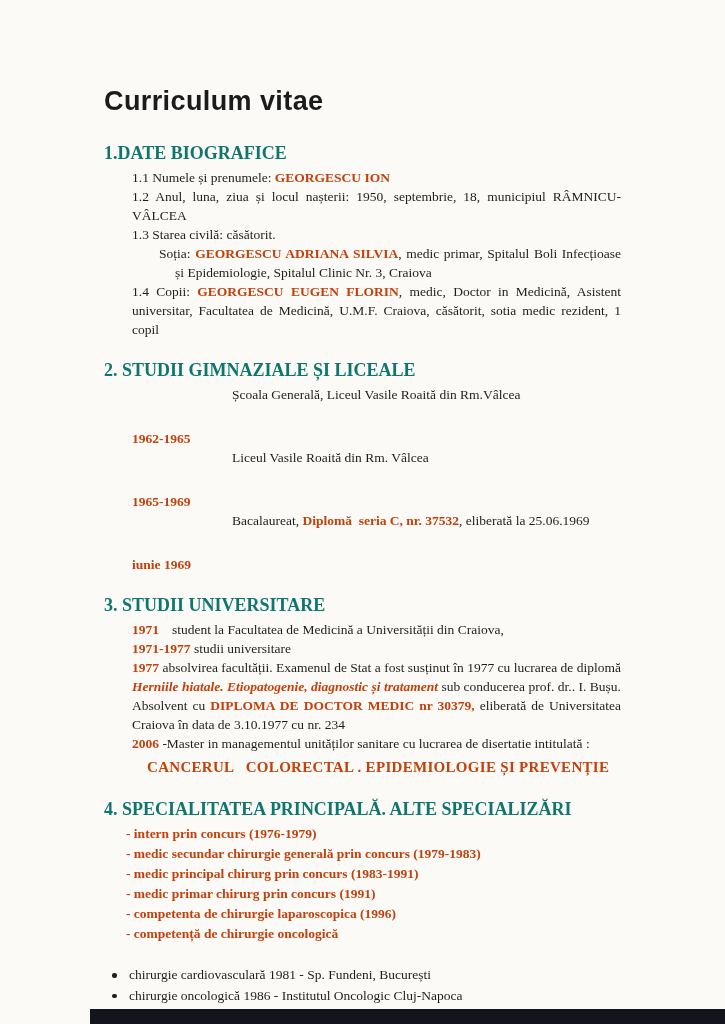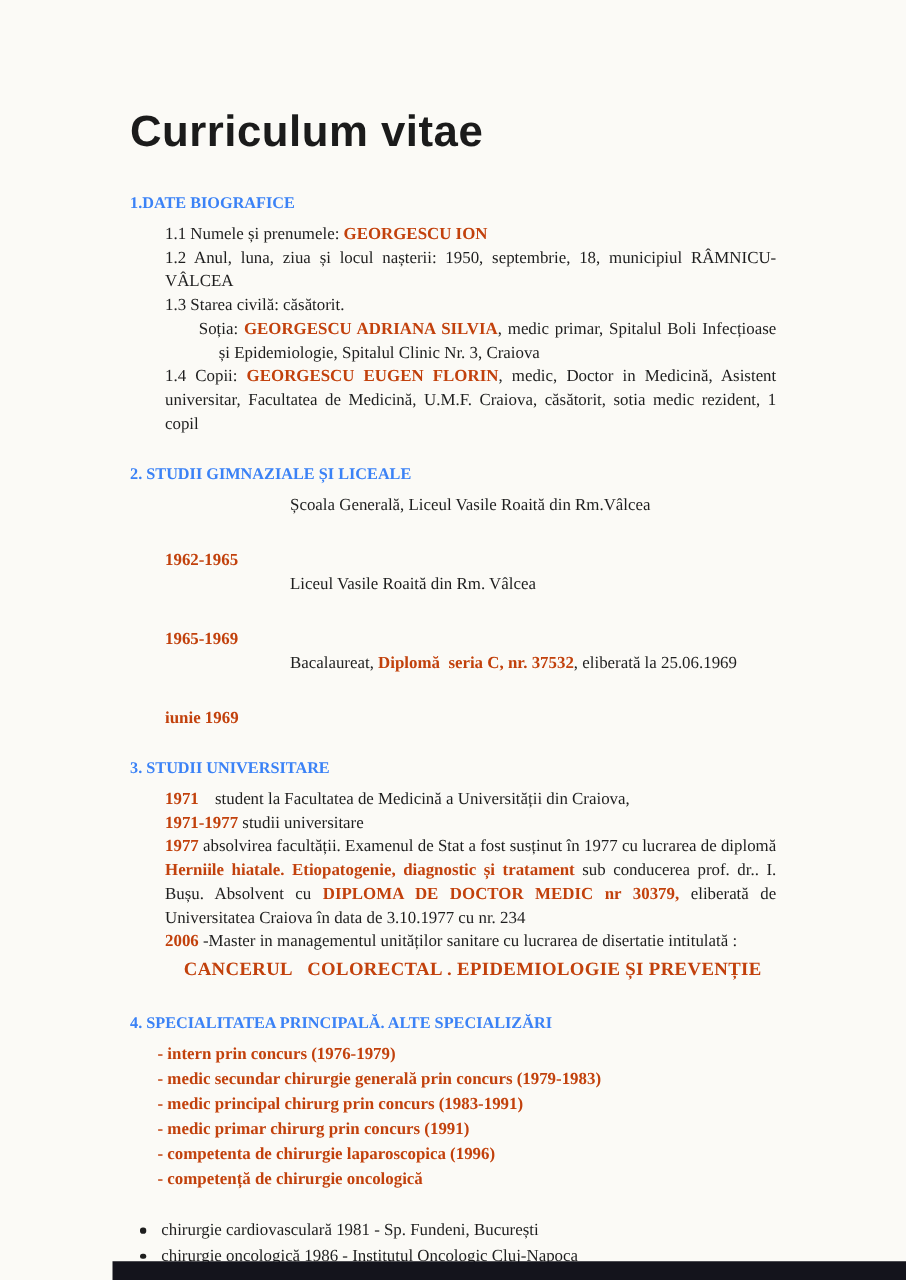--- a/index.html
+++ b/index.html
@@ -17,40 +17,40 @@
     padding: 86px 104px 0 104px;
     overflow: hidden;
     color: #1e1e1e;
     font-family: "Liberation Serif", serif;
     font-size: 13.5px;
     line-height: 19px;
   }
   .title {
     margin: 0 0 26px 0;
     font-family: "Liberation Sans", sans-serif;
-    font-size: 35px;
+    font-size: 27px;
     font-weight: 700;
     letter-spacing: 0.4px;
     color: #1b1b1b;
     line-height: 1.15;
   }
   .sec { margin-top: 21px; }
   .sec-heading {
     margin: 0 0 5px 0;
     font-family: "Liberation Serif", serif;
-    font-size: 13px;
+    font-size: 18px;
     font-weight: 700;
     line-height: 20px;
-    color: #3b82f6;
+    color: #0f766e;
   }
   .body { margin: 0; }
   .lvl1 { padding-left: 28px; }
   .just { text-align: justify; }
   .b { font-weight: 700; color: #c2410c; }
-  .i { }
+  .i { font-style: italic; }
   .keep-space { white-space: pre-wrap; }
   .nowrap { white-space: nowrap; }
   .gap-left { padding-left: 13px; }
   .spouse {
     padding-left: 71px;
     text-indent: -16px;
   }
   .edu-row {
     display: flex;
     padding-left: 28px;

